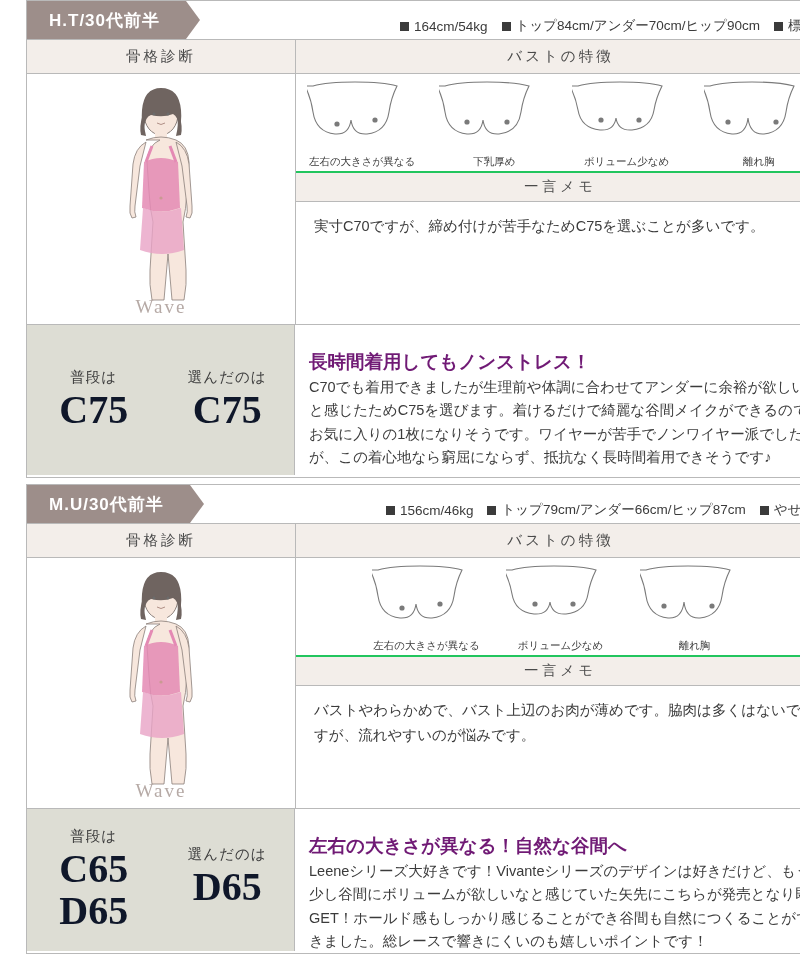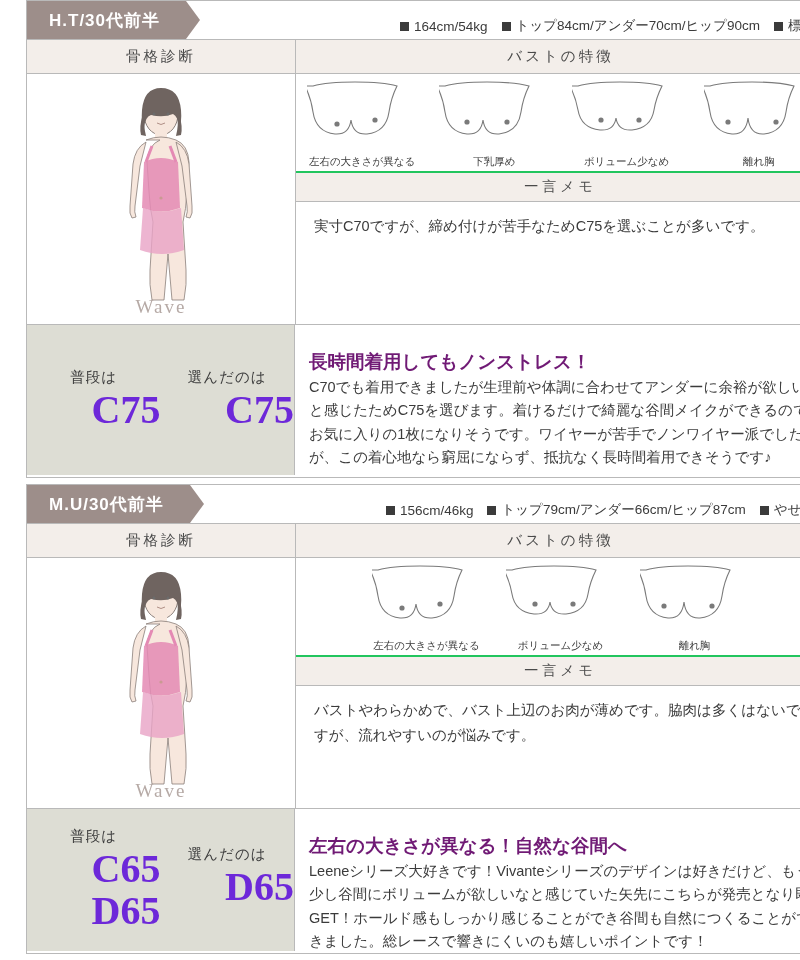--- a/index.html
+++ b/index.html
@@ -113,21 +113,21 @@
   .sizecol{
     width:268px;background:#ddddd4;border-right:1px solid #b9b9b9;
     display:flex;align-items:center;justify-content:center;
     box-sizing:border-box;
   }
   .sizebox{display:flex;width:100%;}
   .sizehalf{flex:1;text-align:center;padding:8px 0 10px;}
   .sizelabel{font-size:14.5px;color:#3d3d3d;margin-bottom:2px;letter-spacing:1px;}
   .sizeval{
     font-family:"Liberation Serif", serif;
-    font-size:40px;line-height:1.05;font-weight:bold;color:#6d28d9;text-align:right;
+    font-size:40px;line-height:1.05;font-weight:bold;color:#0f172a;
   }
   .reviewcol{flex:1;padding:8px 12px 10px 14px;box-sizing:border-box;}
   .rtitle{
     font-size:18.5px;font-weight:bold;color:#701a75;
     margin:16px 0 2px 0;letter-spacing:0px;
   }
   .rtext{font-size:14.5px;line-height:1.62;color:#3b3b3b;}
 
   
   svg{display:block;}

